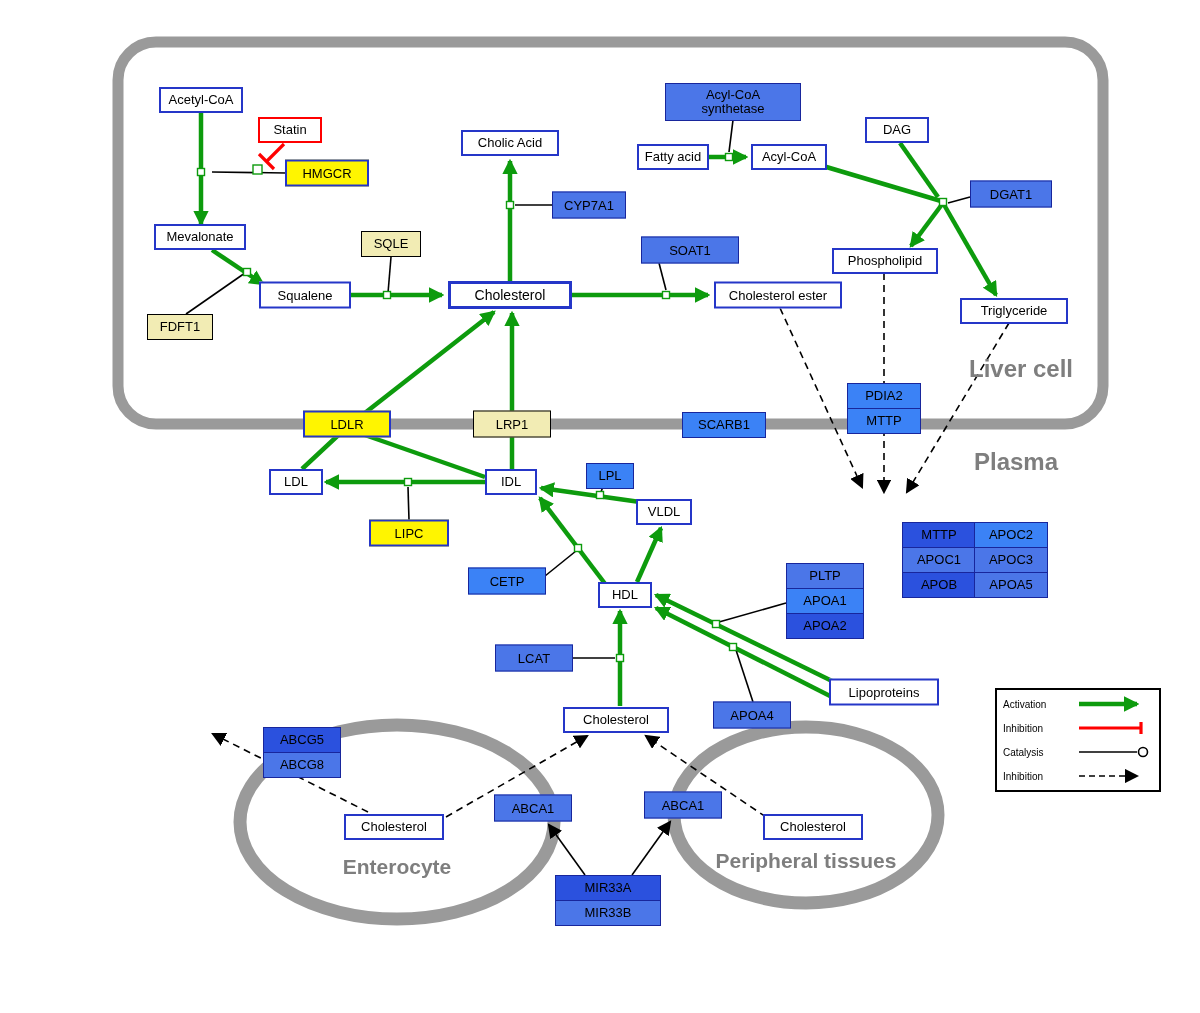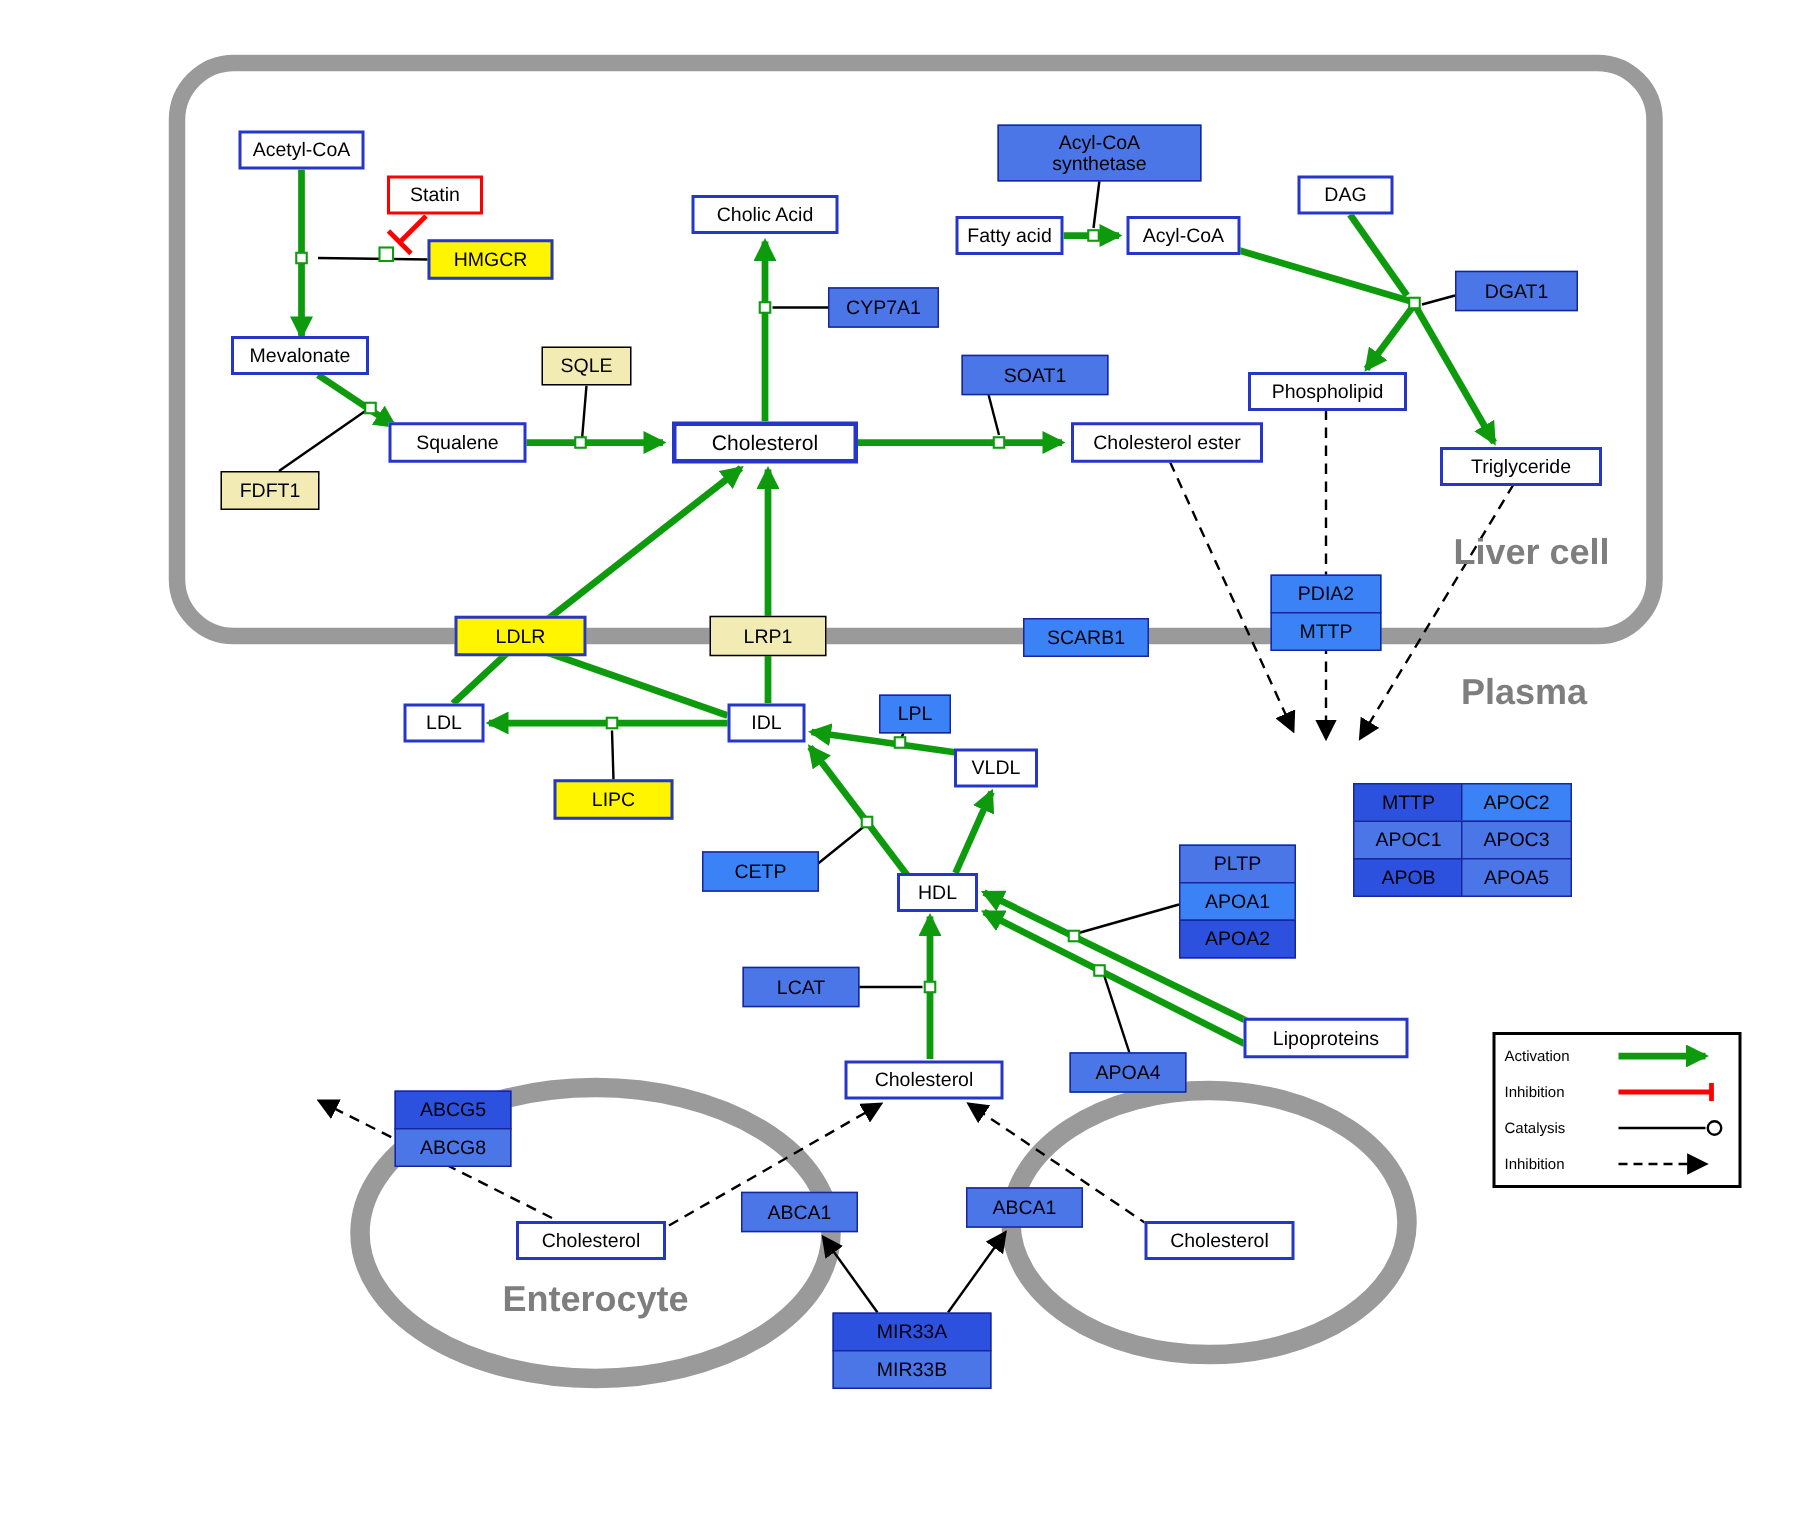--- a/index.html
+++ b/index.html
@@ -21,21 +21,21 @@
   .py{background:#f2ecb4;border:1px solid #000;}
   .bl{background:#3b82f6;border:1px solid #18269c;}
   .bm{background:#4b76e8;border:1px solid #18269c;}
   .bd{background:#2b51de;border:1px solid #18269c;}
   .thick{border-width:3px;font-size:14px;}
   .wrap2{padding:0 14px;}
 
   .rl{position:absolute;transform:translate(-50%,-50%);font-weight:bold;color:#7e7e7e;
       z-index:1;white-space:nowrap;}
   .rl-big{font-size:24px;}
-  .rl-med{font-size:24px;}
+  .rl-med{font-size:21px;}
 
   #legend{position:absolute;left:995px;top:688px;width:166px;height:104px;background:#fff;
           border:2px solid #000;box-sizing:border-box;z-index:3;padding:2px 0;}
   .lrow{display:flex;align-items:center;justify-content:space-between;height:24px;padding:0 6px;}
   .lrow .lt{font-size:10px;color:#000;}
 </style>
 </head>
 <body>
 
 <div id="stage">
@@ -126,20 +126,21 @@
       <rect x="616.5" y="654.5" width="7" height="7"></rect>
       <rect x="712.5" y="620.5" width="7" height="7"></rect>
       <rect x="729.5" y="643.5" width="7" height="7"></rect>
       <rect x="253" y="165" width="9" height="9" fill="#fff" stroke="#000" stroke-width="1.3"></rect>
     </g>
   </svg>
 
   <div class="rl rl-big" style="left:1021px;top:369px">Liver cell</div>
   <div class="rl rl-big" style="left:1016px;top:462px">Plasma</div>
   <div class="rl rl-med" style="left:397px;top:867px">Enterocyte</div>
+  <div class="rl rl-med" style="left:806px;top:861px">Peripheral tissues</div>
 
   <div class="n" style="left:201px;top:100px;width:84px;height:26px">Acetyl-CoA</div>
   <div class="n rb" style="left:290px;top:130px;width:64px;height:26px">Statin</div>
   <div class="n y" style="left:327px;top:173px;width:84px;height:27px">HMGCR</div>
   <div class="n" style="left:200px;top:237px;width:92px;height:26px">Mevalonate</div>
   <div class="n py" style="left:391px;top:244px;width:60px;height:26px">SQLE</div>
   <div class="n py" style="left:180px;top:327px;width:66px;height:26px">FDFT1</div>
   <div class="n" style="left:305px;top:295px;width:92px;height:27px">Squalene</div>
   <div class="n thick" style="left:510px;top:295px;width:124px;height:28px">Cholesterol</div>
   <div class="n" style="left:510px;top:143px;width:98px;height:26px">Cholic Acid</div>

